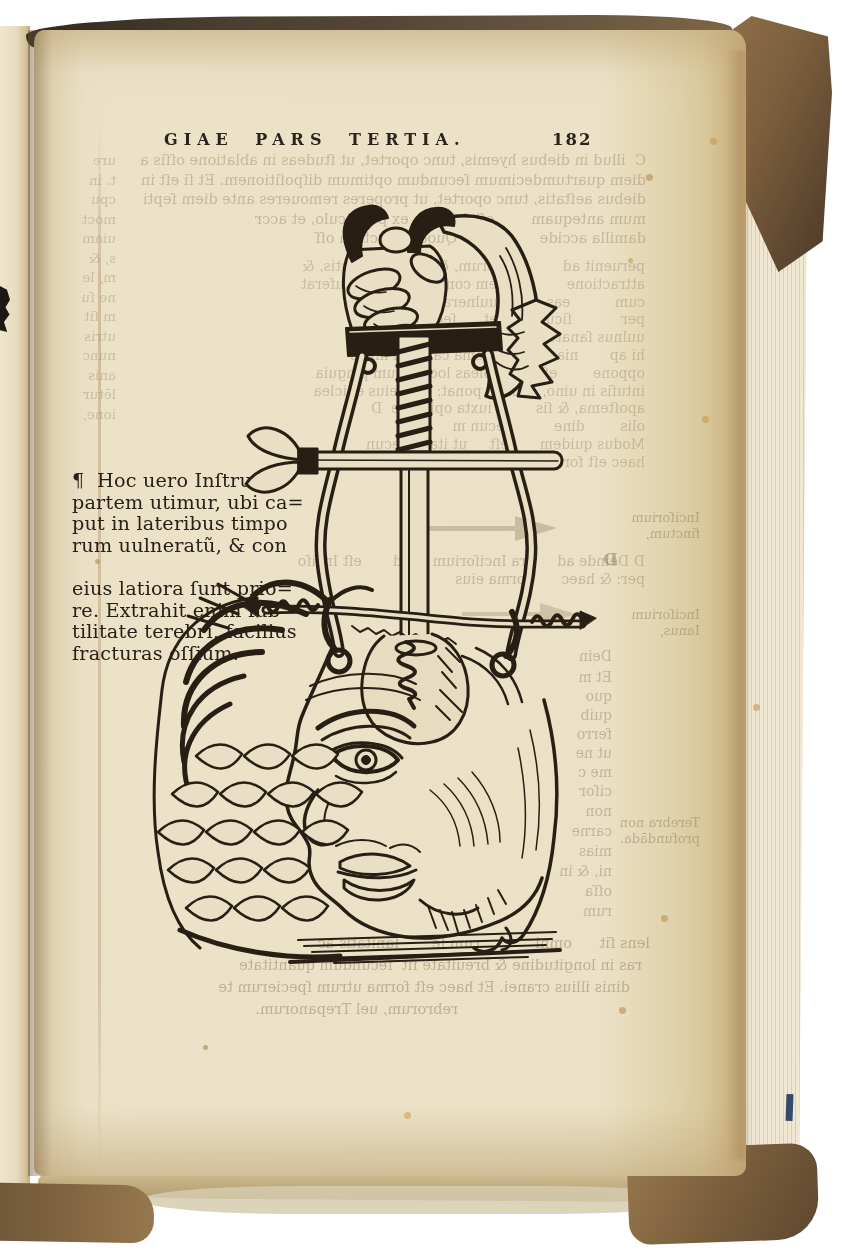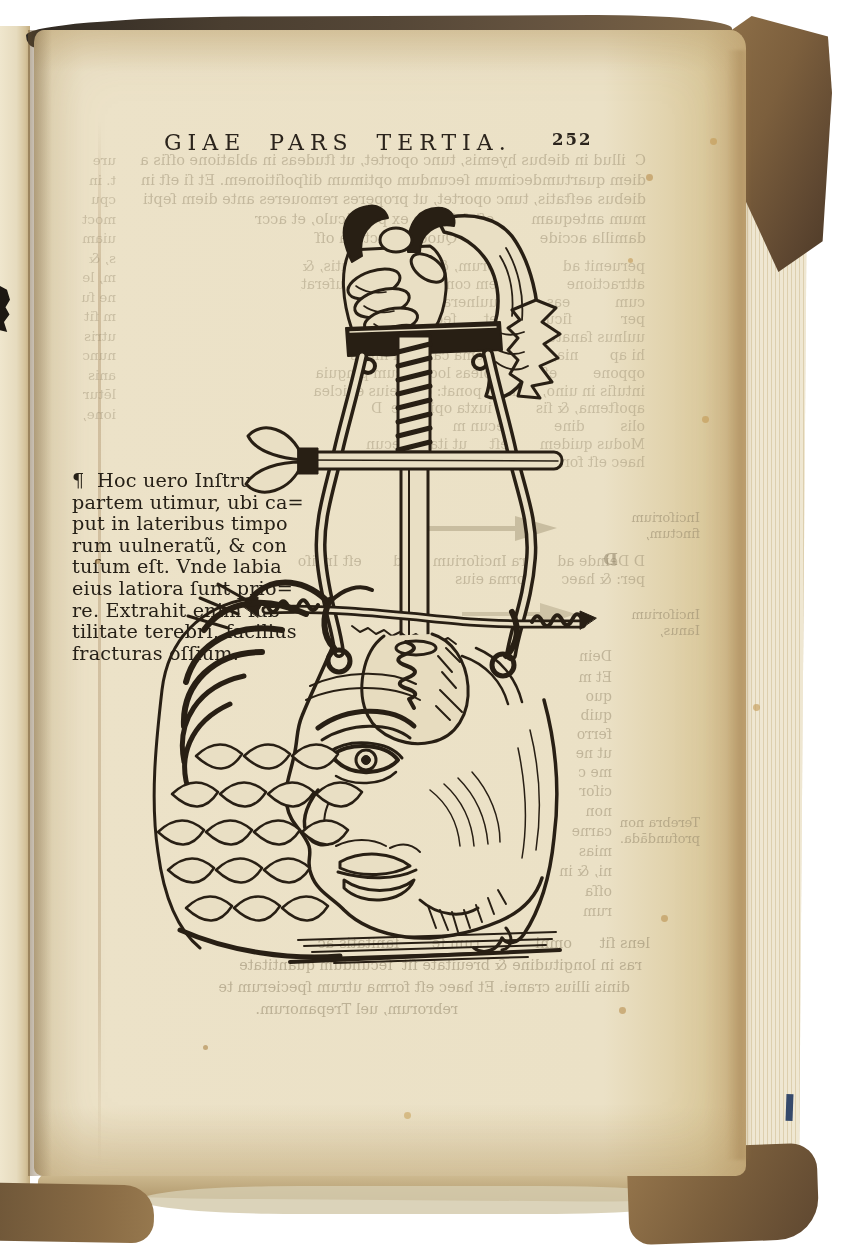--- a/index.html
+++ b/index.html
@@ -46,21 +46,21 @@
   .gutter-shadow{left:28px;top:30px;width:24px;height:1146px;
     background:linear-gradient(90deg,rgba(110,86,52,.5),rgba(110,86,52,0));}
   .inner-crease{left:98px;top:120px;width:3px;height:1046px;border-radius:2px;
     background:linear-gradient(180deg,transparent,rgba(150,115,70,.32) 15%,rgba(150,115,70,.28) 82%,transparent);}
   .foxing{left:0;top:0;width:3px;height:3px;border-radius:50%;background:transparent;opacity:.6;
     box-shadow:648px 176px 0 2px #b98f4f,704px 418px 0 2px #c49a55,621px 1009px 0 2px #b98f4f,
       204px 1046px 0 1px #ad8548,755px 706px 0 2px #c49a55,96px 560px 0 1px #b08a50,
       406px 1114px 0 2px #caa55e,629px 259px 0 1px #c49a55,663px 917px 0 2px #bb9352,712px 140px 0 2px #c49a55;}
 
   
-  .running-title{left:164px;top:130px;width:360px;color:#2b241c;font-size:22px;font-weight:400;
+  .running-title{left:164px;top:130px;width:360px;color:#2b241c;font-size:16px;font-weight:700;
     letter-spacing:6px;word-spacing:10px;white-space:pre;}
   .page-number{left:552px;top:130px;color:#2b241c;font-size:16.5px;font-weight:700;letter-spacing:2px;}
   .para-line{color:#262017;font-size:19.2px;line-height:21.6px;white-space:pre;letter-spacing:.2px;font-weight:500;}
 
   
   .st{color:#8f8266;white-space:pre;transform:scaleX(-1);transform-origin:center;overflow:hidden;}
   .arrow-st{opacity:.5;}
 </style>
 </head>
 <body>
@@ -147,28 +147,27 @@
   <svg class="arrow-st" style="left:425px;top:510px;" width="160" height="40" viewBox="0 0 160 40">
     <rect x="0" y="16" width="92" height="5" fill="#a79a7b"></rect>
     <polygon points="90,6 132,18 90,31" fill="#a79a7b"></polygon>
   </svg>
   <svg class="arrow-st" style="left:462px;top:598px;opacity:.42;" width="130" height="34" viewBox="0 0 130 34">
     <rect x="0" y="14" width="80" height="4" fill="#a79a7b"></rect>
     <polygon points="78,5 114,16 78,28" fill="#a79a7b"></polygon>
   </svg>
 
   <div class="running-title">GIAE PARS TERTIA.</div>
-  <div class="page-number">252</div>
+  <div class="page-number">182</div>
 
   <div id="paragraph" style="left:0;top:0;width:854px;height:1260px;">
       <div class="para-line" style="left: 72px; top: 470px;">¶  Hoc uero Inſtru=</div>
       <div class="para-line" style="left: 72px; top: 491.6px;">partem utimur, ubi ca=</div>
       <div class="para-line" style="left: 72px; top: 534.8px;">rum uulneratũ, &amp; con</div>
       <div class="para-line" style="left: 72px; top: 513.2px;">put in lateribus timpo</div>
-      <div class="para-line" style="left: 72px; top: 556.4px;">tuſum eſt. Vnde labia</div>
       <div class="para-line" style="left: 72px; top: 578px;">eius latiora ſunt prio=</div>
       <div class="para-line" style="left: 72px; top: 599.6px;">re. Extrahit enim ſub=</div>
       <div class="para-line" style="left: 72px; top: 621.2px;">tilitate terebri, facilius</div>
       <div class="para-line" style="left: 72px; top: 642.8px;">fracturas oſſium.</div>
     </div>
 
   <svg style="left:140px;top:195px;" width="460" height="780" viewBox="140 195 460 780" fill="none" stroke-linecap="round" stroke-linejoin="round">
     <g stroke="#281f14">
 
       <g>

